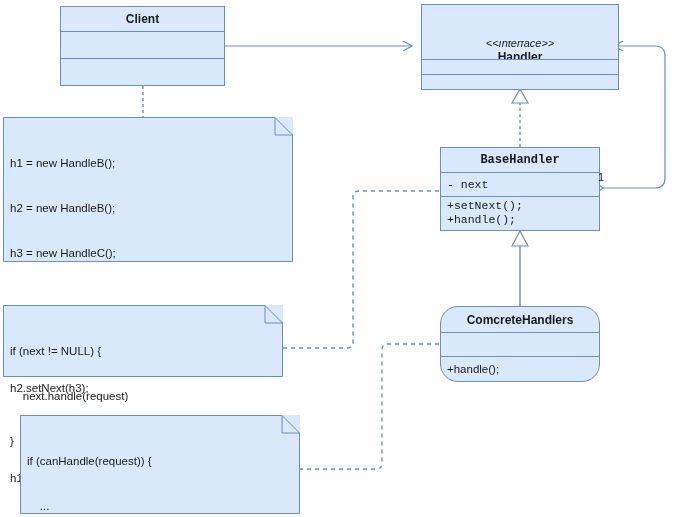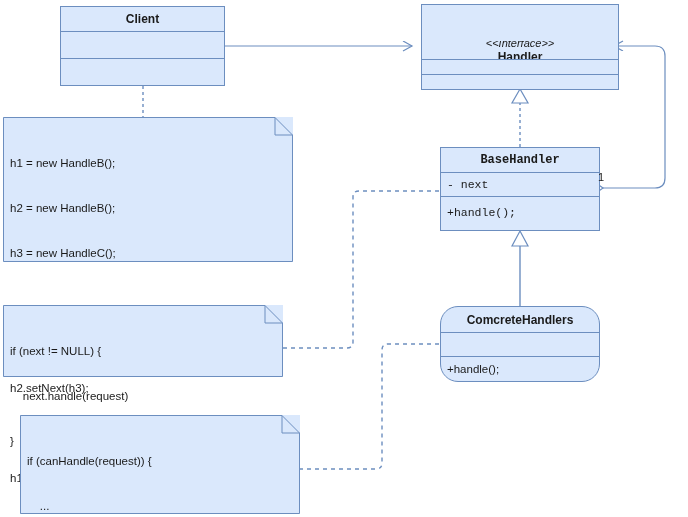--- a/index.html
+++ b/index.html
@@ -181,20 +181,21 @@
   </div>
 
   <div class="uml-class" style="left:440px; top:147px; width:160px; height:84px;font-family:Liberation Mono, monospace;">
     <div class="compartment uml-title" style="height:26px;">
       <span>BaseHandler</span>
     </div>
     <div class="compartment members" style="height:24px;">
       <span class="member-line">- next</span>
     </div>
     <div class="compartment members" style="height:34px;">
+      <span class="member-line">+setNext();</span>
       <span class="member-line">+handle();</span>
     </div>
   </div>
 
   <div class="mult-label" style="left:598px; top:172px;">1</div>
 
   <div class="uml-class" style="left:440px; top:306px; width:160px; height:76px;border-radius:18px;">
     <div class="compartment uml-title" style="height:26px;">
       <span>ComcreteHandlers</span>
     </div>

